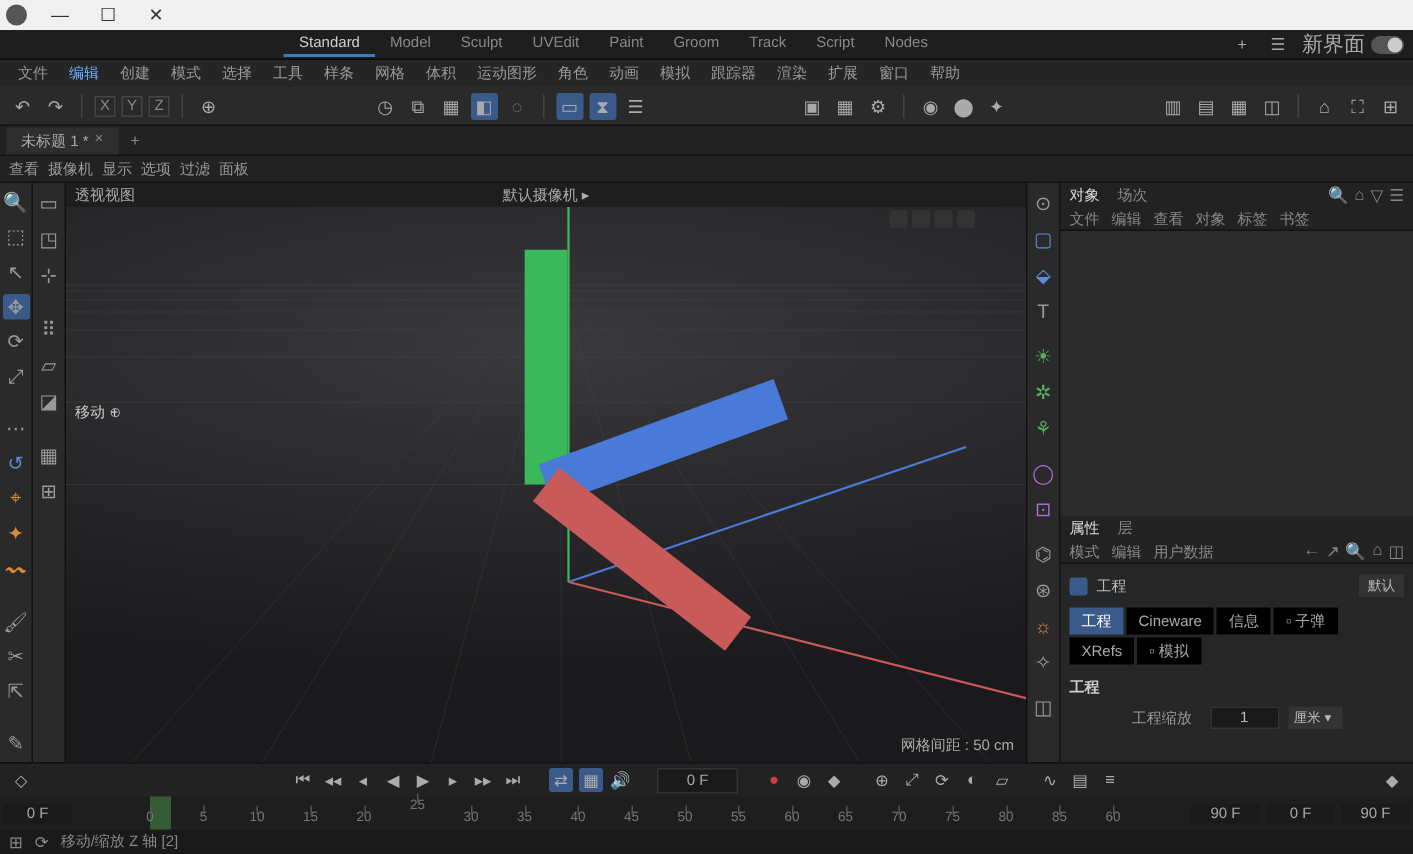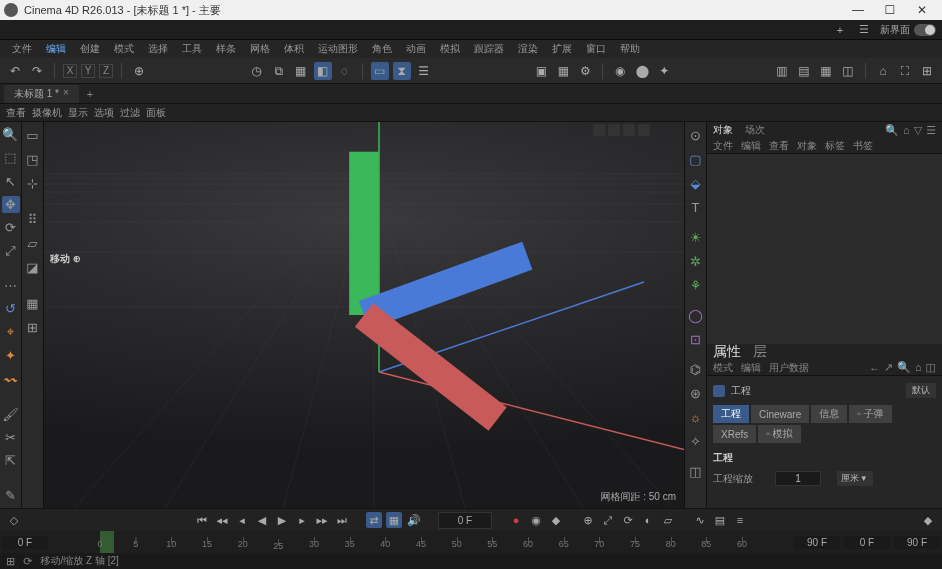--- a/index.html
+++ b/index.html
@@ -57,21 +57,21 @@
 
 .viewport-col { flex:1; display:flex; flex-direction:column; min-width:0;}
 .vp-header { height:16px; background:#1e1e1e; display:flex; align-items:center; padding:0 6px; font-size:10px; color:#aaa; position:relative;}
 .vp-header .center { position:absolute; left:50%; transform:translateX(-50%); }
 .viewport { flex:1; position:relative; background: radial-gradient(ellipse 120% 60% at 50% 25%, #3a3a3c 0%, #2a2a2c 45%, #1a1a1c 100%); overflow:hidden;}
 .viewport svg { position:absolute; inset:0; width:100%; height:100%; }
 .vp-axis-widget { position:absolute; top:6px; right:6px; width:26px; height:26px; }
 .vp-footer { position:absolute; bottom:4px; right:8px; font-size:10px; color:#aaa; }
 .vp-ctrls { position:absolute; top:2px; right:34px; display:flex; gap:3px;}
 .vp-ctrls .vc{ width:12px;height:12px; background:#333; border-radius:2px;}
-.tool-label { position:absolute; top:130px; left:6px; font-size:10px; color:#ccc;font-weight:bold; }
+.tool-label { position:absolute; top:130px; left:6px; font-size:10px; color:#ccc; }
 
 
 .rtools { width:22px; background:#2a2a2a; display:flex; flex-direction:column; align-items:center; padding:4px 0; gap:6px; border-left:1px solid #111;}
 .rtools .rt { width:18px; height:18px; display:flex; align-items:center; justify-content:center; color:#999; cursor:pointer; font-size:13px;}
 .rtools .rt.blue { color:#5a8ad8;}
 .rtools .rt.green { color:#5aaa5a;}
 .rtools .rt.orange { color:#d88a3a;}
 .rtools .rt.purple { color:#aa6ad0;}
 
 
@@ -81,40 +81,40 @@
 .panel-tabs span.active { color:#ddd;}
 .panel-tabs .picons { margin-left:auto; display:flex; gap:4px; color:#888;}
 .panel-tabs .picons span{ font-size:11px; cursor:pointer;}
 
 .panel-menu { height:16px; display:flex; align-items:center; padding:0 6px; gap:8px; background:#222; border-bottom:1px solid #111;}
 .panel-menu span { font-size:10px; color:#888;}
 
 .obj-area { flex: 0 0 190px; background:#2c2c2c; }
 
 .attr-header { height:16px; background:#222; display:flex; align-items:center; padding:0 6px; gap:12px;}
-.attr-header span{font-size:14px;color:#888;}
+.attr-header span{font-size:10px;color:#888;}
 .attr-header span.active{color:#ddd;}
 
 .attr-menu { height:16px; background:#222; display:flex; align-items:center; padding:0 6px; gap:8px; border-bottom:1px solid #111;}
 .attr-menu span{font-size:10px;color:#888;}
 .attr-menu .ricons{margin-left:auto; display:flex; gap:4px;}
 .attr-menu .ricons span{font-size:11px;}
 
 .attr-body { flex:1; overflow-y:auto; padding:4px 6px; font-size:10px; color:#bbb;}
 .attr-title-row { display:flex; align-items:center; gap:6px; padding:3px 0;}
 .attr-title-row .icon{ width:12px;height:12px; background:#3a5a8a; border-radius:2px;}
 .def-chip { background:#333; padding:1px 6px; font-size:9px; margin-left:auto;}
 
 .attr-tabs { display:flex; gap:2px; flex-wrap:wrap; margin:4px 0;}
-.attr-tabs .at { padding:2px 8px; background:#404040; color:#aaa; font-size:10px; cursor:pointer; display:flex; align-items:center; gap:3px;}
+.attr-tabs .at { padding:2px 8px; background:#000000; color:#aaa; font-size:10px; cursor:pointer; display:flex; align-items:center; gap:3px;}
 .attr-tabs .at.active { background:#3a5a8a; color:#fff;}
 
 .section-title { padding:4px 0; color:#ccc; font-weight:bold; }
 
-.field-row { display:flex; align-items:center; gap:16px; padding:2px 0;}
+.field-row { display:flex; align-items:center; gap:6px; padding:2px 0;justify-content:center;}
 .field-row .lbl { width:46px; color:#999; font-size:10px;}
 .field-row .val { width:46px; background:#1a1a1a; padding:1px 4px; text-align:center; border:1px solid #333;}
 .field-row .unit-sel { width:36px; background:#333; padding:1px 4px; font-size:9px; display:flex; justify-content:space-between;}
 
 
 .timeline { background:#222; display:flex; flex-direction:column; border-top:1px solid #111;}
 .tl-controls { height:22px; display:flex; align-items:center; padding:0 6px; gap:4px;}
 .tl-controls .tlbtn { width:16px;height:16px; display:flex;align-items:center;justify-content:center;color:#aaa;cursor:pointer;font-size:11px;}
 .tl-controls .tlbtn.active{ background:#3a5a8a; border-radius:2px;}
 .tl-controls .tlbtn.rec{ color:#d04040;}
@@ -129,32 +129,42 @@
 
 
 .statusbar { height:16px; background:#1a1a1a; display:flex; align-items:center; padding:0 6px; gap:8px; font-size:10px; color:#888;}
 .statusbar .sicon{ font-size:11px;}
 </style>
 </head>
 <body>
 
 <div class="titlebar">
   <div class="app-icon"></div>
-  <div class="title">Cinema 4D R26.013 - [未标题 1 *] - 主要</div>
   <div class="win-btn">—</div>
   <div class="win-btn">☐</div>
   <div class="win-btn">✕</div>
 </div>
 
 <div class="layout-bar">
   <div class="spacer"></div>
+  <div id="layout-tabs" style="display: flex;">
+      <div class="layout-tab active">Standard</div>
+      <div class="layout-tab">Model</div>
+      <div class="layout-tab">Sculpt</div>
+      <div class="layout-tab">UVEdit</div>
+      <div class="layout-tab">Paint</div>
+      <div class="layout-tab">Groom</div>
+      <div class="layout-tab">Track</div>
+      <div class="layout-tab">Script</div>
+      <div class="layout-tab">Nodes</div>
+    </div>
   <div class="spacer"></div>
   <div class="right-ctl">+</div>
   <div class="right-ctl">☰</div>
-  <div class="right-ctl" style="width:auto;font-size:10px;">新界面</div>
+  <div class="right-ctl" style="width:auto;font-size:14px;">新界面</div>
   <div class="toggle"></div>
 </div>
 
 <div class="menubar" id="menubar">
     <div class="menu-item">文件</div>
     <div class="menu-item hl">编辑</div>
     <div class="menu-item">创建</div>
     <div class="menu-item">模式</div>
     <div class="menu-item">选择</div>
     <div class="menu-item">工具</div>
@@ -257,20 +267,24 @@
     <div class="lsep"></div>
     <div class="lt">⠿</div>
     <div class="lt">▱</div>
     <div class="lt">◪</div>
     <div class="lsep"></div>
     <div class="lt">▦</div>
     <div class="lt">⊞</div>
   </div>
 
   <div class="viewport-col">
+    <div class="vp-header">
+      <span>透视视图</span>
+      <span class="center">默认摄像机 ▸</span>
+    </div>
     <div class="viewport">
       <div class="vp-ctrls">
         <div class="vc"></div>
         <div class="vc"></div>
         <div class="vc"></div>
         <div class="vc"></div>
       </div>
       <svg>
 
         <g stroke="#4a4a4c" stroke-width="0.5" opacity="0.55">
@@ -432,21 +446,21 @@
   </div>
   <div class="tl-ruler">
     <div class="range-l">0 F</div>
     <div class="ruler-main" id="ruler-main">
       <div class="playhead"></div>
     <div class="tick" style="left: 0%; top: 8px;">0</div>
         <div class="tick" style="left: 5.55556%; top: 8px;">5</div>
         <div class="tick" style="left: 11.1111%; top: 8px;">10</div>
         <div class="tick" style="left: 16.6667%; top: 8px;">15</div>
         <div class="tick" style="left: 22.2222%; top: 8px;">20</div>
-        <div class="tick" style="left: 27.7778%; top: 10px;">25</div>
+        <div class="tick" style="left: 27.7778%; top: 0;">25</div>
         <div class="tick" style="left: 33.3333%; top: 8px;">30</div>
         <div class="tick" style="left: 38.8889%; top: 8px;">35</div>
         <div class="tick" style="left: 44.4444%; top: 8px;">40</div>
         <div class="tick" style="left: 50%; top: 8px;">45</div>
         <div class="tick" style="left: 55.5556%; top: 8px;">50</div>
         <div class="tick" style="left: 61.1111%; top: 8px;">55</div>
         <div class="tick" style="left: 66.6667%; top: 8px;">60</div>
         <div class="tick" style="left: 72.2222%; top: 8px;">65</div>
         <div class="tick" style="left: 77.7778%; top: 8px;">70</div>
         <div class="tick" style="left: 83.3333%; top: 8px;">75</div>

